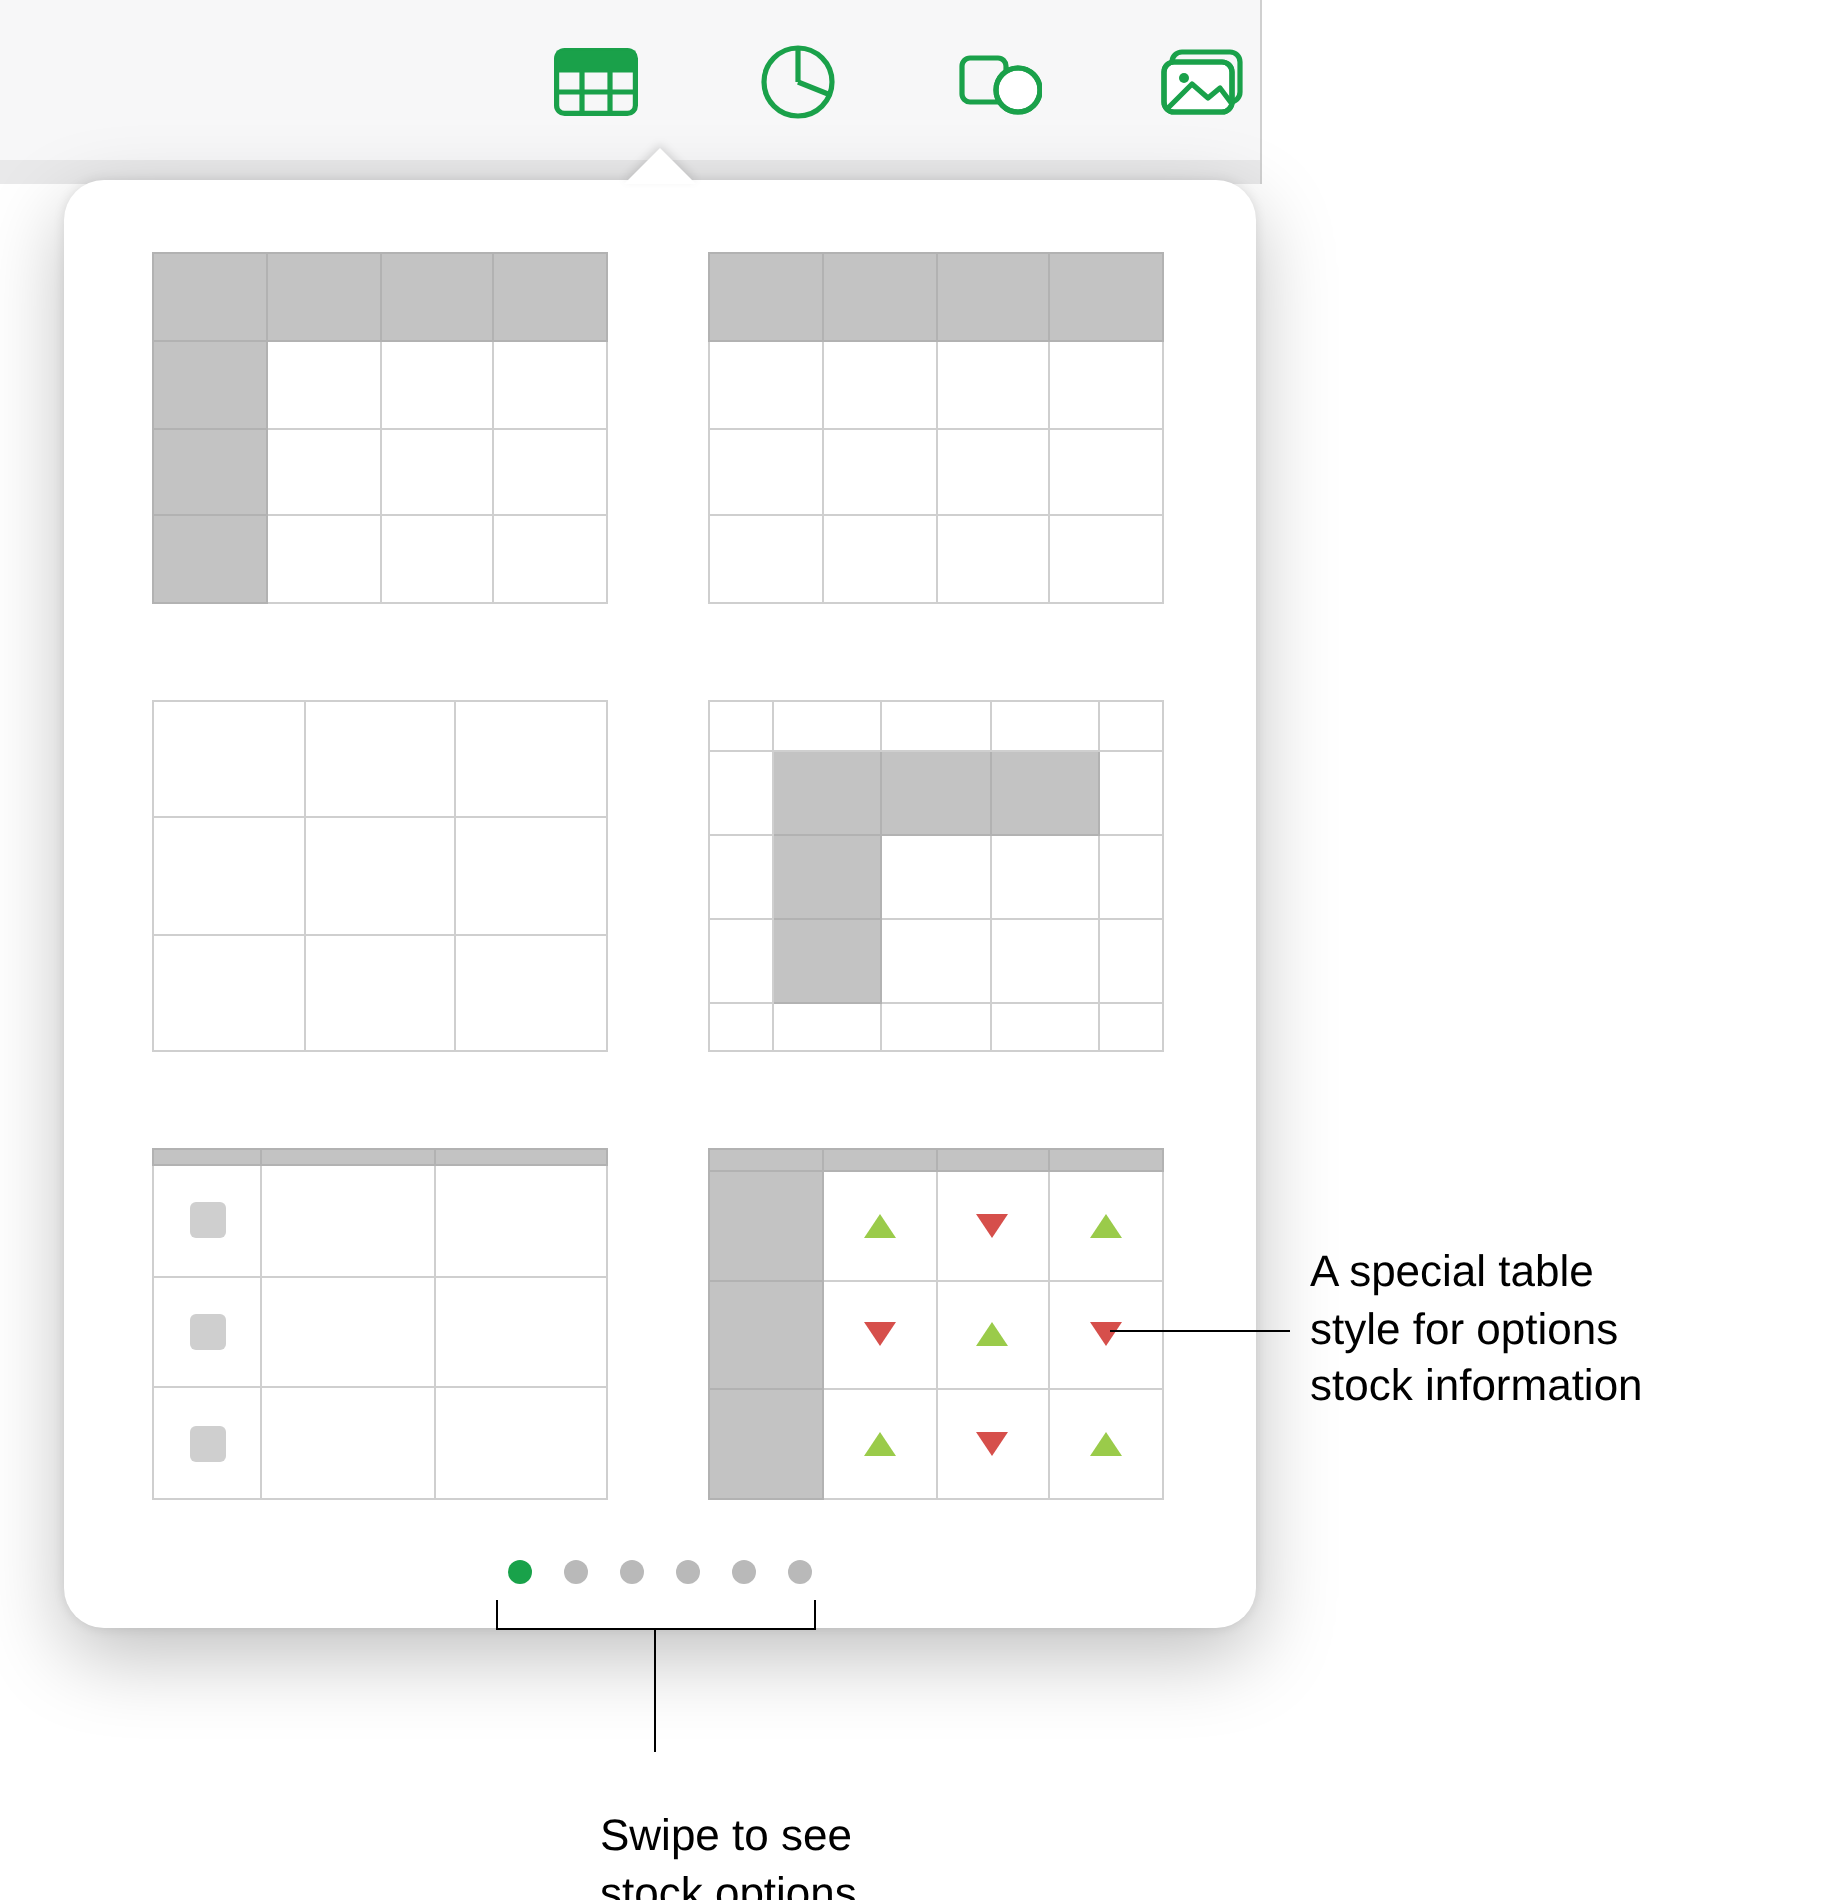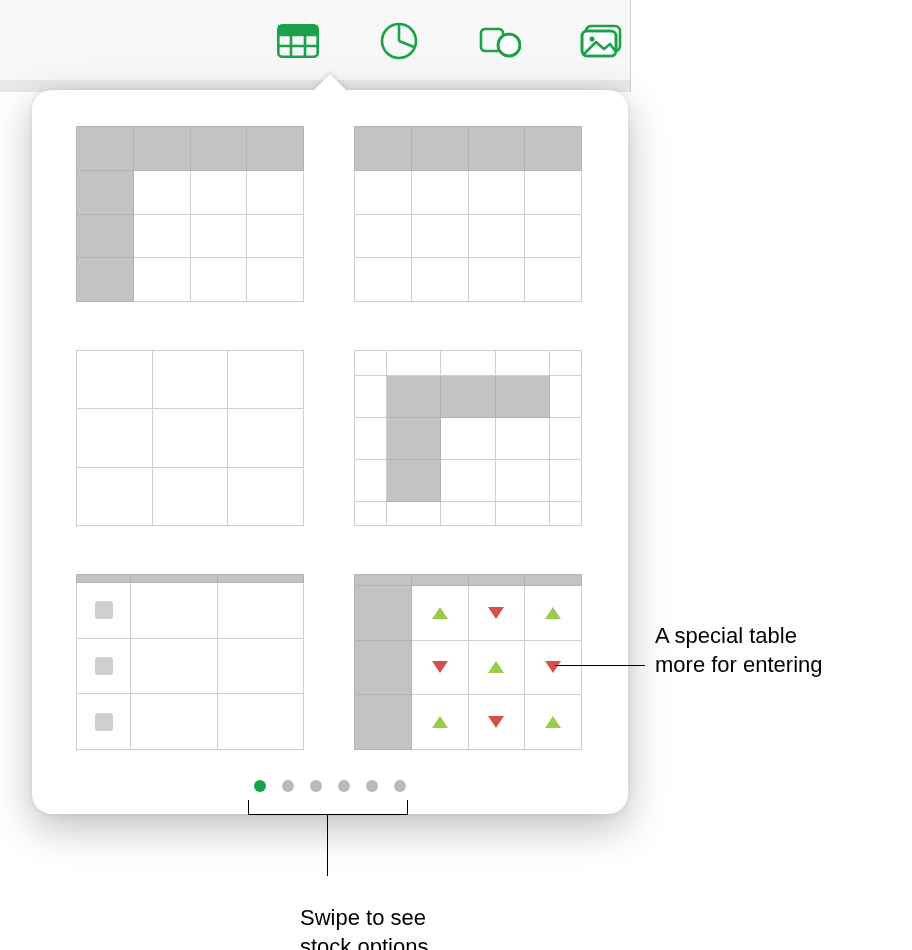--- a/index.html
+++ b/index.html
@@ -320,21 +320,22 @@
     <div class="dot"></div>
     <div class="dot"></div>
     <div class="dot"></div>
     <div class="dot"></div>
   </div>
 </div>
 
 <div class="call-line" style="left:555px;top:665px;width:90px;height:1px;"></div>
 <div class="call-text" style="left:655px;top:622px;">
   <div>A special table</div>
-  <div>more for entering</div>
+  <div>style for options</div>
+  <div>stock information</div>
 </div>
 
 <div class="bracket" style="left:248px;top:800px;width:158px;height:14px;"></div>
 <div class="call-line" style="left:327px;top:814px;width:1px;height:62px;"></div>
 <div class="call-text" style="left:300px;top:904px;">
   <div>Swipe to see</div>
   <div>stock options.</div>
 </div>
 
 </div>

